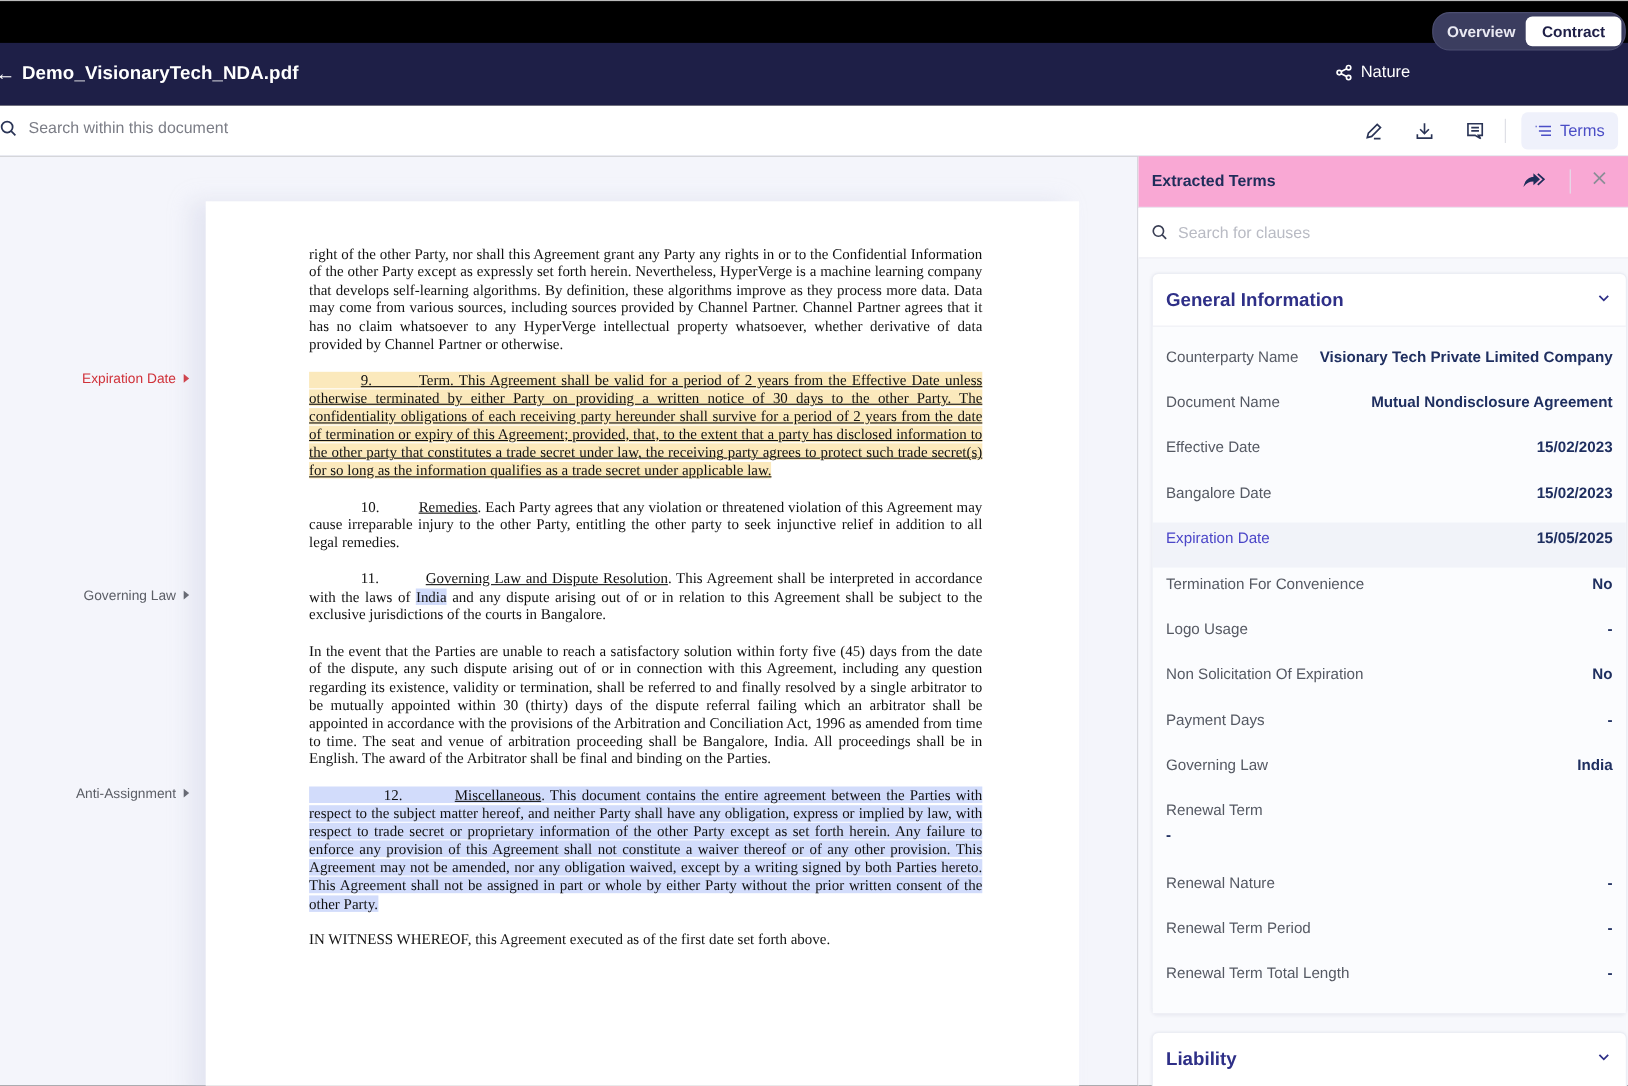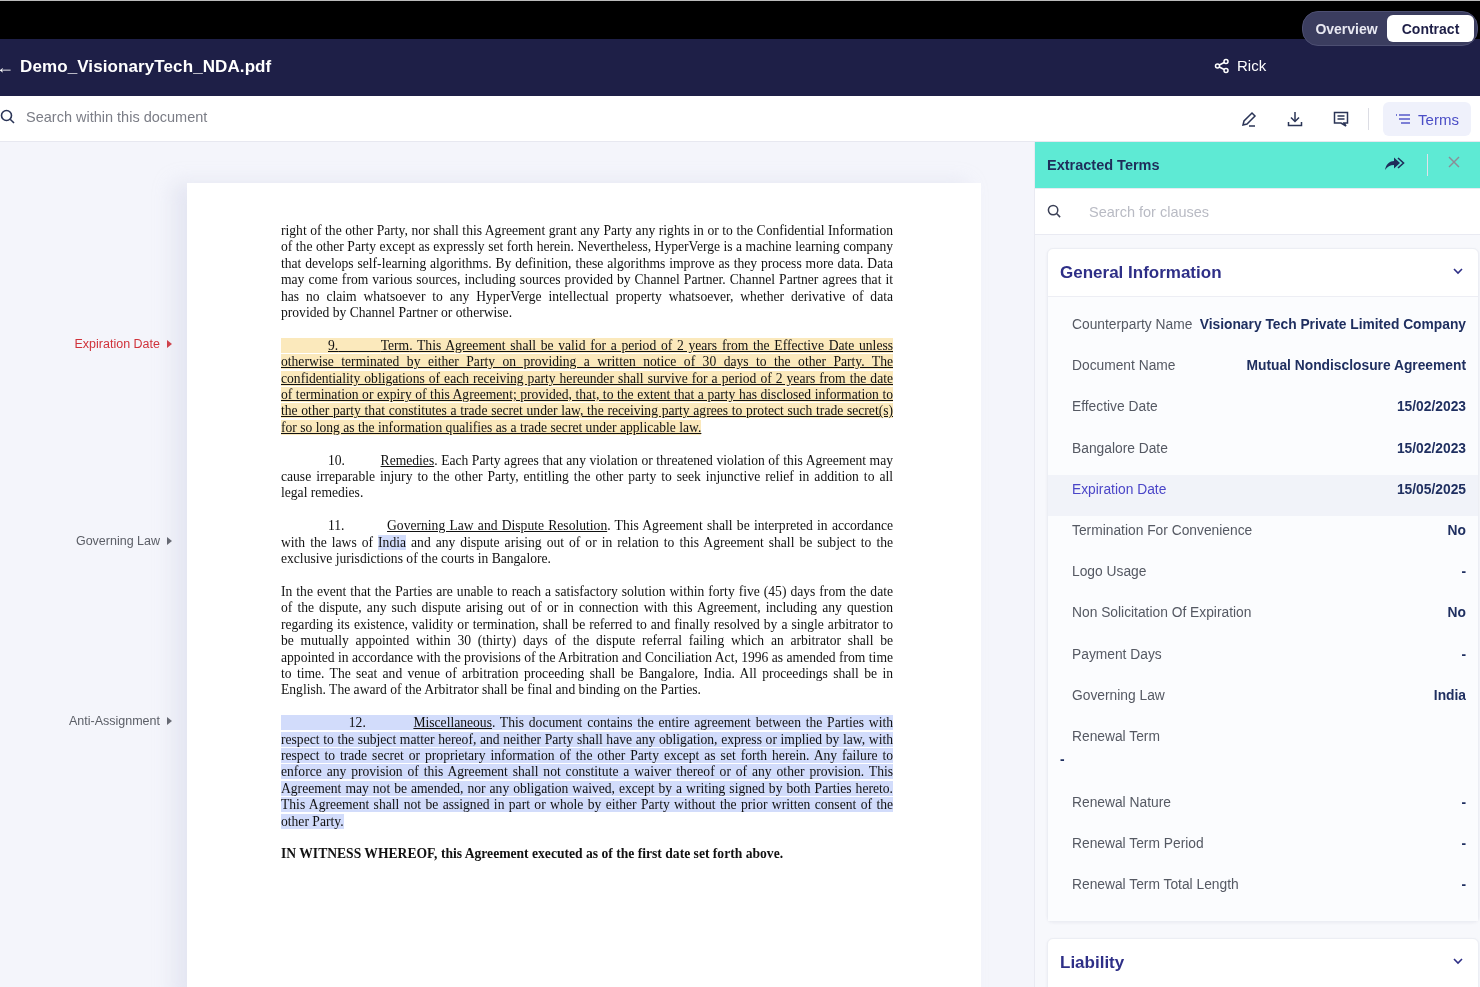--- a/index.html
+++ b/index.html
@@ -31,38 +31,38 @@
   .indent { display: inline-block; width: 47px; }
   .indent2 { display: inline-block; width: 44px; }
   .sig-row { display: flex; gap: 14px; margin-top: 42px; padding-left: 7px; }
   .sig-col { width: 297px; border-top: 2px solid #111; padding-top: 17px; }
   .sig-col b { display: block; margin-bottom: 15px; font-weight: bold; }
 
   .margin-label { position: absolute; right: 862px; font-size: 12.5px; display: flex; align-items: center; gap: 7px; cursor: pointer; }
   .margin-label .tri { width: 0; height: 0; border-top: 4px solid transparent; border-bottom: 4px solid transparent; border-left: 5px solid currentColor; }
 
   .panel { position: absolute; left: 1034px; top: 142px; width: 446px; height: 845px; background: #f7f8fc; border-left: 1px solid #e9eaf2; }
-  .panel-head { height: 47px; background: #5eead4; border-bottom: 1px solid #e9eaf2; position: relative; }
+  .panel-head { height: 47px; background: #f9a8d4; border-bottom: 1px solid #e9eaf2; position: relative; }
   .panel-title { position: absolute; left: 12px; top: 15px; font-size: 14.5px; font-weight: bold; color: #1f2d5a; }
   .panel-share { position: absolute; left: 348px; top: 13px; cursor: pointer; }
   .panel-vsep { position: absolute; left: 392px; top: 12px; width: 1px; height: 22px; background: #e1e2ea; }
   .panel-close { position: absolute; left: 412px; top: 13px; cursor: pointer; }
   .clause-search { height: 46px; background: #fff; border-bottom: 1px solid #e9eaf2; position: relative; }
   .clause-search .ic { position: absolute; left: 12px; top: 15px; }
-  .clause-search input { position: absolute; left: 36px; top: 10px; width: 380px; height: 26px; border: none; outline: none; font-size: 14.5px; font-family: "Liberation Sans", sans-serif; color: #333; background: transparent; margin-left: 18px; }
+  .clause-search input { position: absolute; left: 36px; top: 10px; width: 380px; height: 26px; border: none; outline: none; font-size: 14.5px; font-family: "Liberation Sans", sans-serif; color: #333; background: transparent; }
   .clause-search input::placeholder { color: #b9bbc4; }
 
   .card { position: absolute; left: 12px; width: 432px; background: #fff; border: 1px solid #eceef4; border-radius: 6px; box-shadow: 0 1px 3px rgba(40,40,80,0.06); }
   .card-head { height: 48px; position: relative; border-bottom: 1px solid #edeef4; cursor: pointer; }
   .card-title { position: absolute; left: 12px; top: 14px; font-size: 17px; font-weight: bold; color: #2e2f87; }
   .card-chev { position: absolute; right: 14px; top: 18px; }
   .rows { background: #fbfcfe; padding-top: 13px; padding-bottom: 10px; }
   .row { height: 41.2px; position: relative; padding: 0 12px; display: flex; align-items: flex-start; justify-content: space-between; cursor: pointer; }
   .row.active { background: #f1f3f9; }
-  .row .lbl { font-size: 13.8px; color: #555963; padding-top: 7px; margin-left: 12px; }
+  .row .lbl { font-size: 13.8px; color: #555963; padding-top: 7px; }
   .row.active .lbl { color: #4b46c8; }
   .row .val { font-size: 13.8px; color: #1f2f60; font-weight: bold; padding-top: 7px; text-align: right; }
   .row.tall { height: 66px; flex-direction: column; justify-content: flex-start; }
   .row.tall .val { padding-top: 8px; text-align: left; }
 </style>
 </head>
 <body>
 
 <div class="topblack"></div>
 
@@ -70,21 +70,21 @@
   <span class="back">←</span>
   <span class="title">Demo_VisionaryTech_NDA.pdf</span>
   <div class="share">
     <svg width="16" height="16" viewBox="0 0 16 16" fill="none" stroke="#fff" stroke-width="1.5">
         <circle cx="3.5" cy="8" r="2"></circle>
         <circle cx="12" cy="3.5" r="2"></circle>
         <circle cx="12" cy="12.5" r="2"></circle>
         <line x1="5.3" y1="7" x2="10.2" y2="4.5"></line>
         <line x1="5.3" y1="9" x2="10.2" y2="11.5"></line>
       </svg>
-    <span>Rick</span>
+    <span>Nature</span>
   </div>
   <div class="seg">
     <div class="seg-btn overview">Overview</div>
     <div class="seg-btn contract">Contract</div>
   </div>
 </div>
 
 <div class="toolbar">
   <div class="search-doc">
     <svg width="16" height="16" viewBox="0 0 16 16" fill="none" stroke="#2a3456" stroke-width="1.6">
@@ -140,21 +140,21 @@
   </div>
 
   <div class="page">
     <div class="doc">
       <p>right of the other Party, nor shall this Agreement grant any Party any rights in or to the Confidential Information of the other Party except as expressly set forth herein. Nevertheless, HyperVerge is a machine learning company that develops self-learning algorithms. By definition, these algorithms improve as they process more data. Data may come from various sources, including sources provided by Channel Partner. Channel Partner agrees that it has no claim whatsoever to any HyperVerge intellectual property whatsoever, whether derivative of data provided by Channel Partner or otherwise.</p>
       <p><span class="hl-yellow-u"><span class="indent"></span><span>9.</span>&nbsp;&nbsp;&nbsp;&nbsp;&nbsp;&nbsp;&nbsp;&nbsp;&nbsp;<span>Term</span><span>.  This Agreement shall be valid for a period of 2 years from the Effective Date unless otherwise terminated by either Party on providing a written notice of 30 days to the other Party. The confidentiality obligations of each receiving party hereunder shall survive for a period of 2 years from the date of termination or expiry of this Agreement; provided, that, to the extent that a party has disclosed information to the other party that constitutes a trade secret under law, the receiving party agrees to protect such trade secret(s) for so long as the information qualifies as a trade secret under applicable law.</span></span></p>
       <p><span class="indent"></span><span>10.</span>&nbsp;&nbsp;&nbsp;&nbsp;&nbsp;&nbsp;&nbsp;&nbsp;&nbsp;&nbsp;<span class="u">Remedies</span><span>.  Each Party agrees that any violation or threatened violation of this Agreement may cause irreparable injury to the other Party, entitling the other party to seek injunctive relief in addition to all legal remedies.</span></p>
       <p><span class="indent"></span><span>11.</span>&nbsp;&nbsp;&nbsp;&nbsp;&nbsp;&nbsp;&nbsp;&nbsp;&nbsp;&nbsp;<span class="u">Governing Law and Dispute Resolution</span><span>. This Agreement shall be interpreted in accordance with the laws of </span><span class="hl-blue">India</span><span> and any dispute arising out of or in relation to this Agreement shall be subject to the exclusive jurisdictions of the courts in Bangalore.</span></p>
       <p>In the event that the Parties are unable to reach a satisfactory solution within forty five (45) days from the date of the dispute, any such dispute arising out of or in connection with this Agreement, including any question regarding its existence, validity or termination, shall be referred to and finally resolved by a single arbitrator to be mutually appointed within 30 (thirty) days of the dispute referral failing which an arbitrator shall be appointed in accordance with the provisions of the Arbitration and Conciliation Act, 1996 as amended from time to time.  The seat and venue of arbitration proceeding shall be Bangalore, India. All proceedings shall be in English. The award of the Arbitrator shall be final and binding on the Parties.</p>
       <p><span class="hl-blue"><span class="indent2"></span>&nbsp;&nbsp;&nbsp;&nbsp;&nbsp;<span>12.</span>&nbsp;&nbsp;&nbsp;&nbsp;&nbsp;&nbsp;&nbsp;&nbsp;&nbsp;&nbsp;<span class="u">Miscellaneous</span><span>.    This document contains the entire agreement between the Parties with respect to the subject matter hereof, and neither Party shall have any obligation, express or implied by law, with respect to trade secret or proprietary information of the other Party except as set forth herein.  Any failure to enforce any provision of this Agreement shall not constitute a waiver thereof or of any other provision.  This Agreement may not be amended, nor any obligation waived, except by a writing signed by both Parties hereto. This Agreement shall not be assigned in part or whole by either Party without the prior written consent of the other Party.</span></span></p>
-      <p style="text-align:left;font-weight:bold;">IN WITNESS WHEREOF, this Agreement executed as of the first date set forth above.</p>
+      <p style="text-align:left;">IN WITNESS WHEREOF, this Agreement executed as of the first date set forth above.</p>
     </div>
   </div>
 </div>
 
 <div class="panel">
   <div class="panel-head">
     <span class="panel-title">Extracted Terms</span>
     <span class="panel-share">
       <svg width="22" height="18" viewBox="0 0 22 18" fill="#1f2d5a">
           <path d="M2 15 C3 9 7 6 11 6 L11 2.5 L17 8 L11 13.5 L11 10 C7 10 4.5 11.5 2 15 Z"></path>

